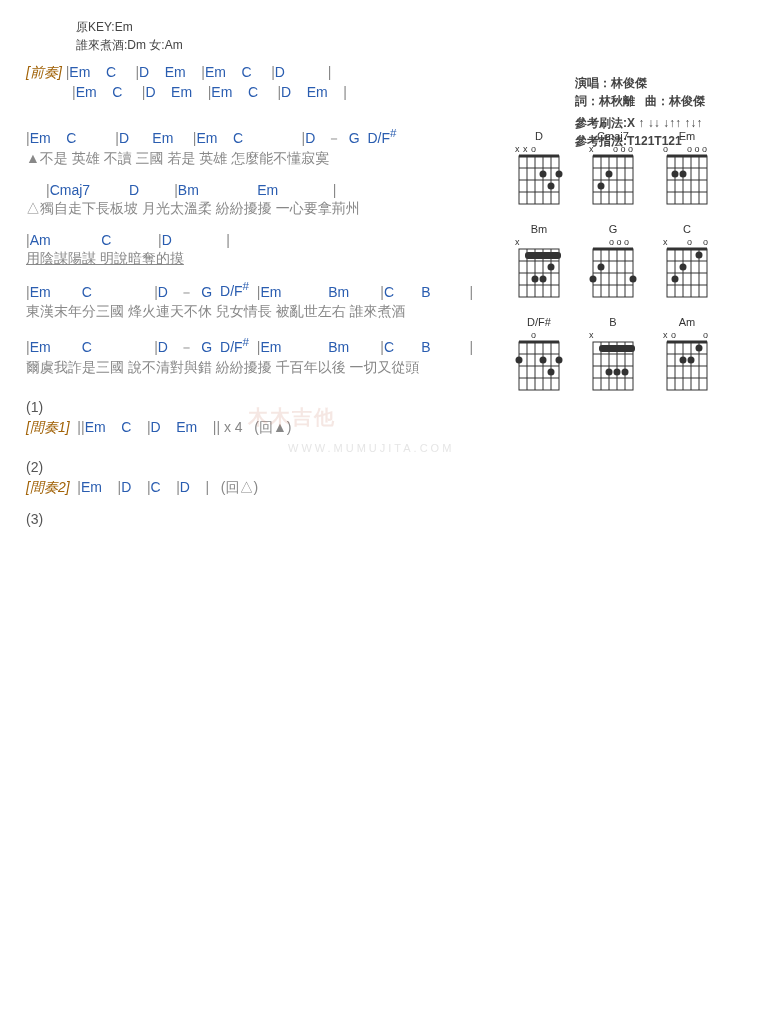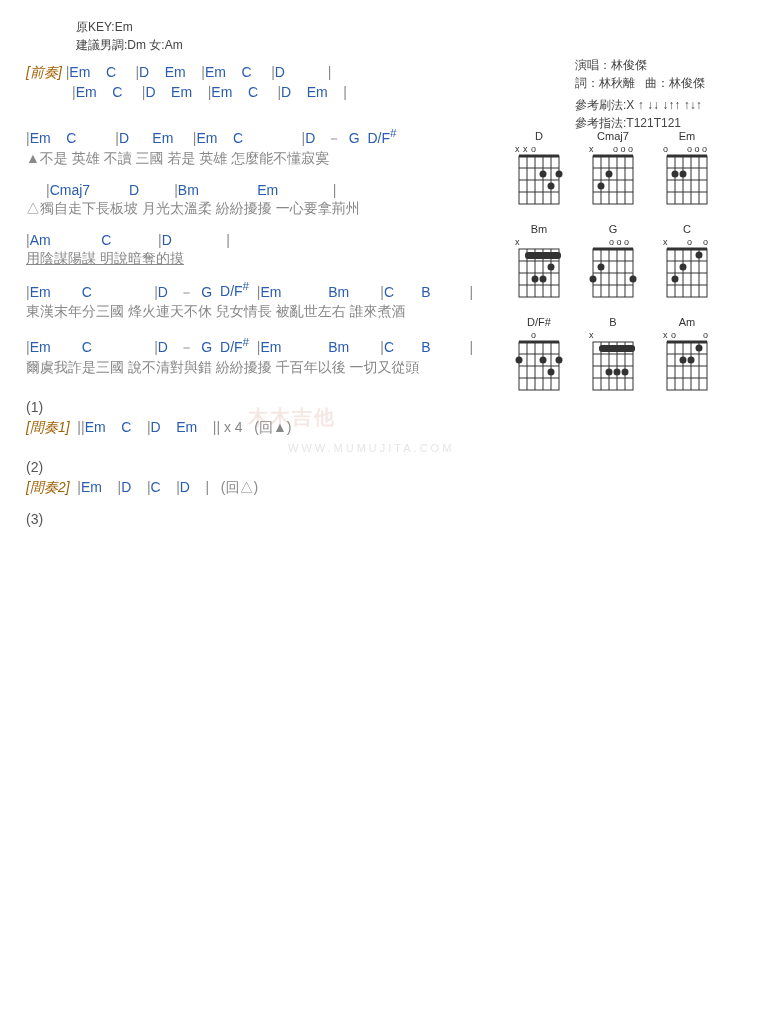--- a/index.html
+++ b/index.html
@@ -79,26 +79,26 @@
     pointer-events: none;
     margin-left: 44px;
   }
 </style>
 </head>
 <body>
 
 <div class="header-row">
   <div class="meta-left">
     <div>原KEY:Em</div>
-    <div>建議男調:Dm 女:Am</div>
+    <div>誰來煮酒:Dm 女:Am</div>
   </div>
   <div style="width:170px"></div>
 </div>
 
-<div style="position:absolute; right:30px; top:28px;" class="meta-right">
+<div style="position:absolute; right:30px; top:46px;font-weight:bold;" class="meta-right">
   <div>
     <span>演唱：</span><span>林俊傑</span>
   </div>
   <div>
     <span>詞：</span><span>林秋離</span>
     &nbsp;&nbsp;<span>曲：</span><span>林俊傑</span>
   </div>
   <div class="ref-block">
     <div>
       <span>參考刷法:</span><span>X ↑ ↓↓ ↓↑↑ ↑↓↑</span>

